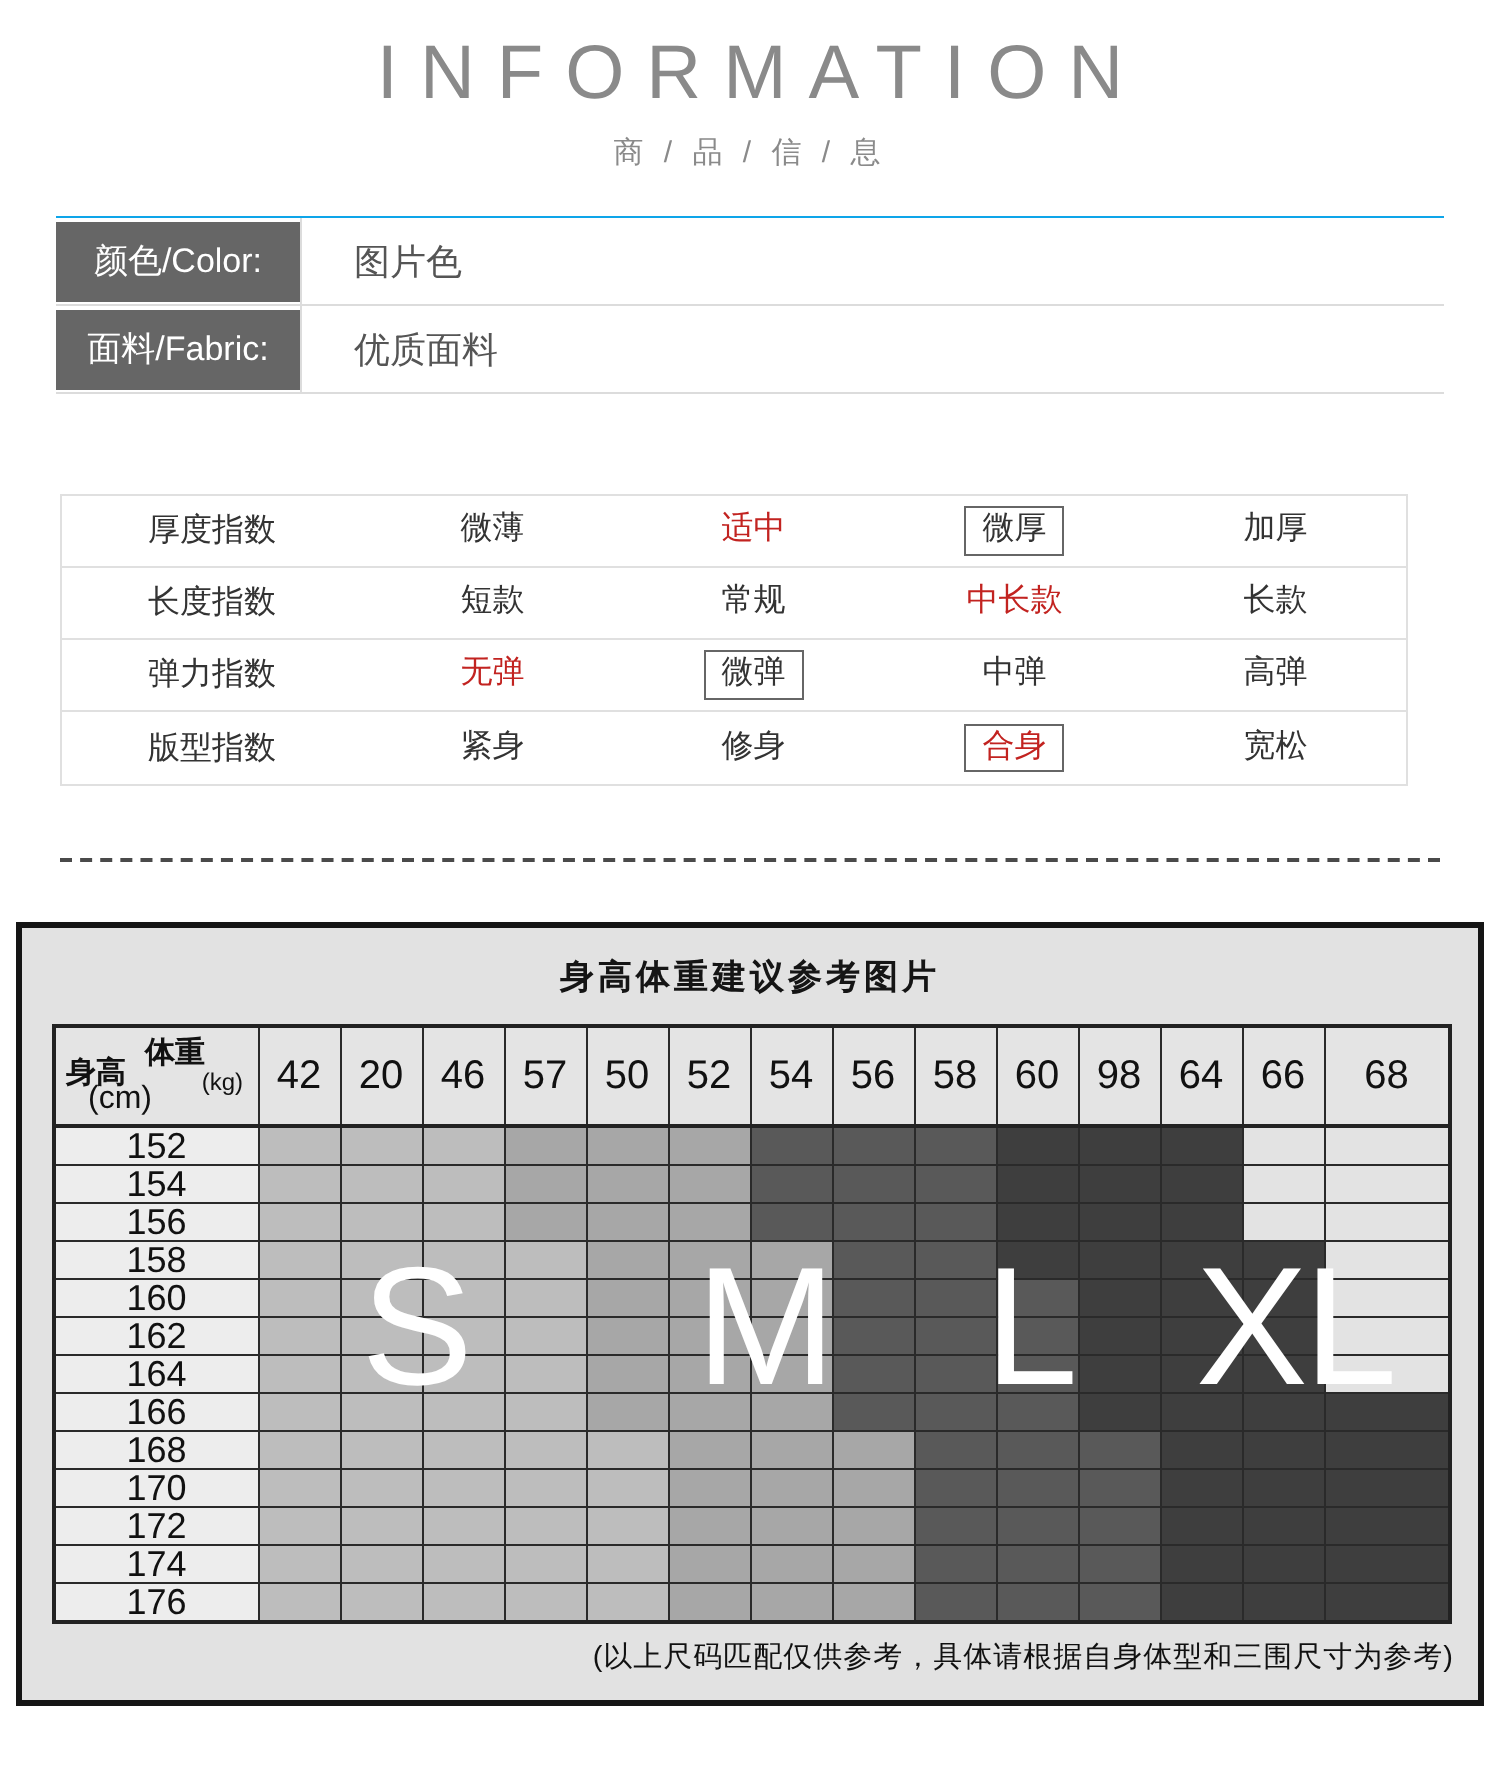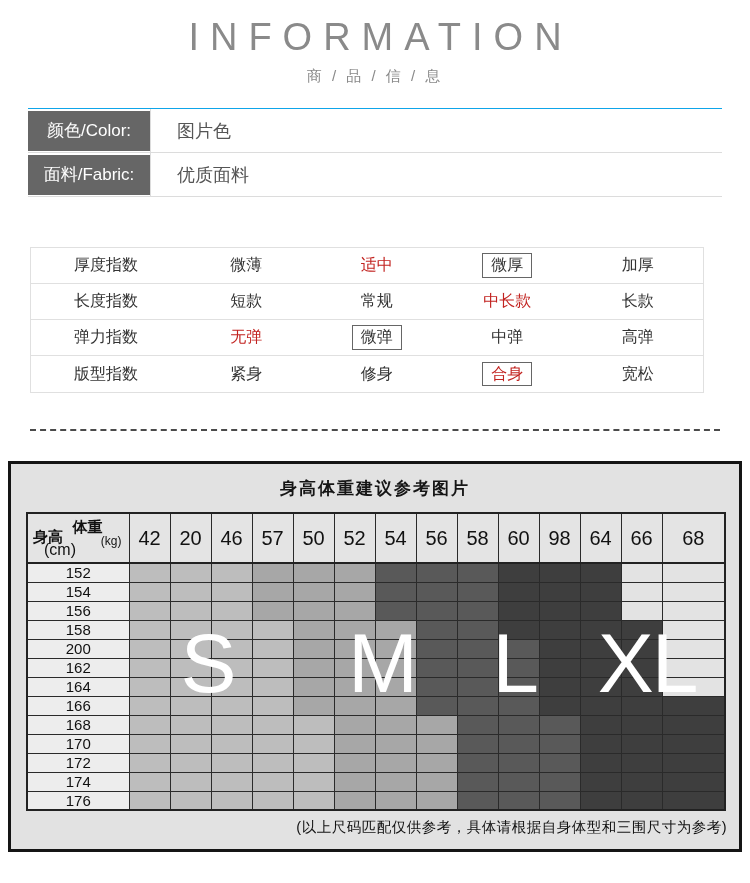--- a/index.html
+++ b/index.html
@@ -63,21 +63,21 @@
     border-collapse:collapse; table-layout:fixed; width:698px;
     border:2px solid #222;
   }
   table.size th, table.size td { border:1px solid #2a2a2a; padding:0; }
   table.size thead th {
     height:50px; background:#e4e4e4; font-size:20px; font-weight:400;
     color:#111; text-align:center; border-bottom:2px solid #222;
   }
   td.hcell {
     height:19px; background:#ededed; text-align:center;
-    font-size:15px; color:#111; line-height:1;
+    font-size:18px; color:#111; line-height:1;
   }
   td.zone { height:19px; }
 
   
   th.corner {
     position:relative;
     background:
       linear-gradient(to bottom right,
         rgba(0,0,0,0) calc(50% - 1px), #333 calc(50% - 1px),
         #333 calc(50% + 1px), rgba(0,0,0,0) calc(50% + 1px)) #e4e4e4;
@@ -263,21 +263,21 @@
               <td class="zone" style="background: rgb(167, 167, 167);"></td>
               <td class="zone" style="background: rgb(89, 89, 89);"></td>
               <td class="zone" style="background: rgb(89, 89, 89);"></td>
               <td class="zone" style="background: rgb(62, 62, 62);"></td>
               <td class="zone" style="background: rgb(62, 62, 62);"></td>
               <td class="zone" style="background: rgb(62, 62, 62);"></td>
               <td class="zone" style="background: rgb(62, 62, 62);"></td>
               <td class="zone" style="background: rgb(227, 227, 227);"></td>
             </tr>
             <tr>
-              <td class="hcell">200</td>
+              <td class="hcell">160</td>
               <td class="zone" style="background: rgb(189, 189, 189);"></td>
               <td class="zone" style="background: rgb(189, 189, 189);"></td>
               <td class="zone" style="background: rgb(189, 189, 189);"></td>
               <td class="zone" style="background: rgb(189, 189, 189);"></td>
               <td class="zone" style="background: rgb(167, 167, 167);"></td>
               <td class="zone" style="background: rgb(167, 167, 167);"></td>
               <td class="zone" style="background: rgb(167, 167, 167);"></td>
               <td class="zone" style="background: rgb(89, 89, 89);"></td>
               <td class="zone" style="background: rgb(89, 89, 89);"></td>
               <td class="zone" style="background: rgb(89, 89, 89);"></td>

